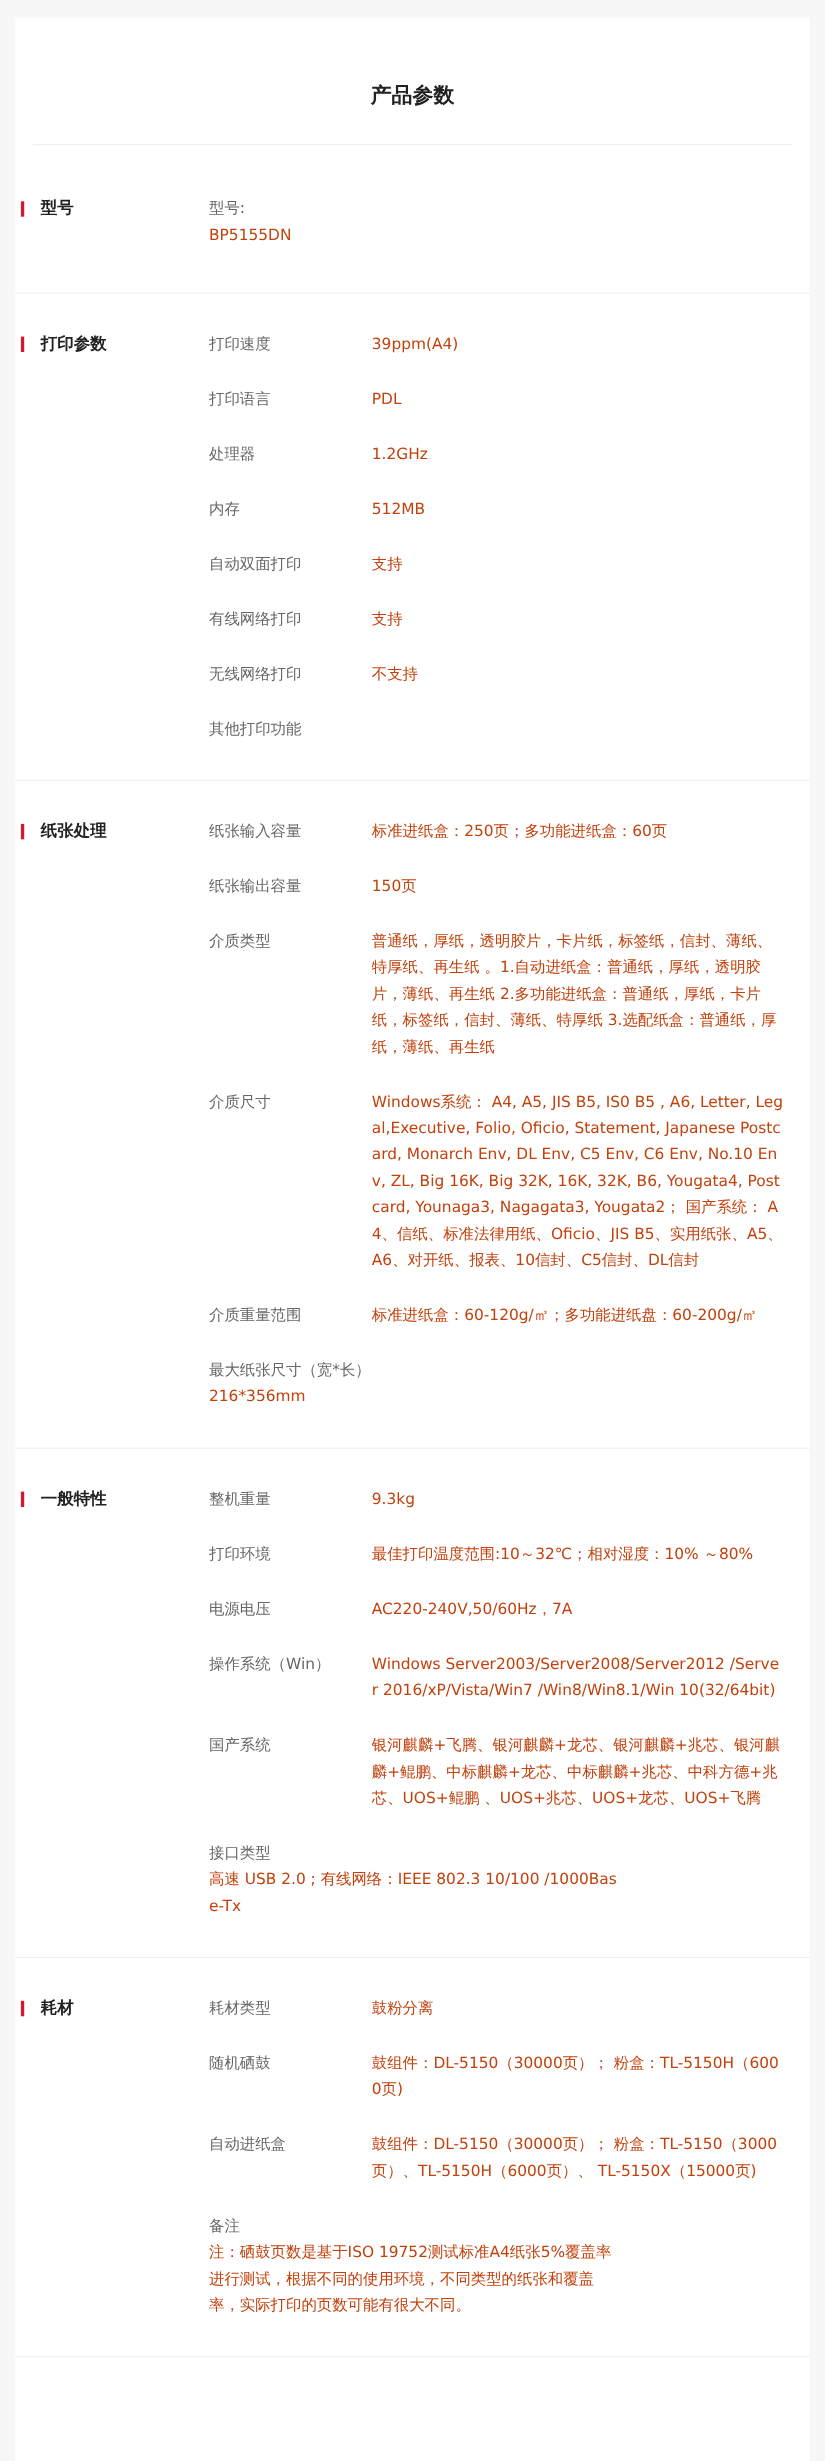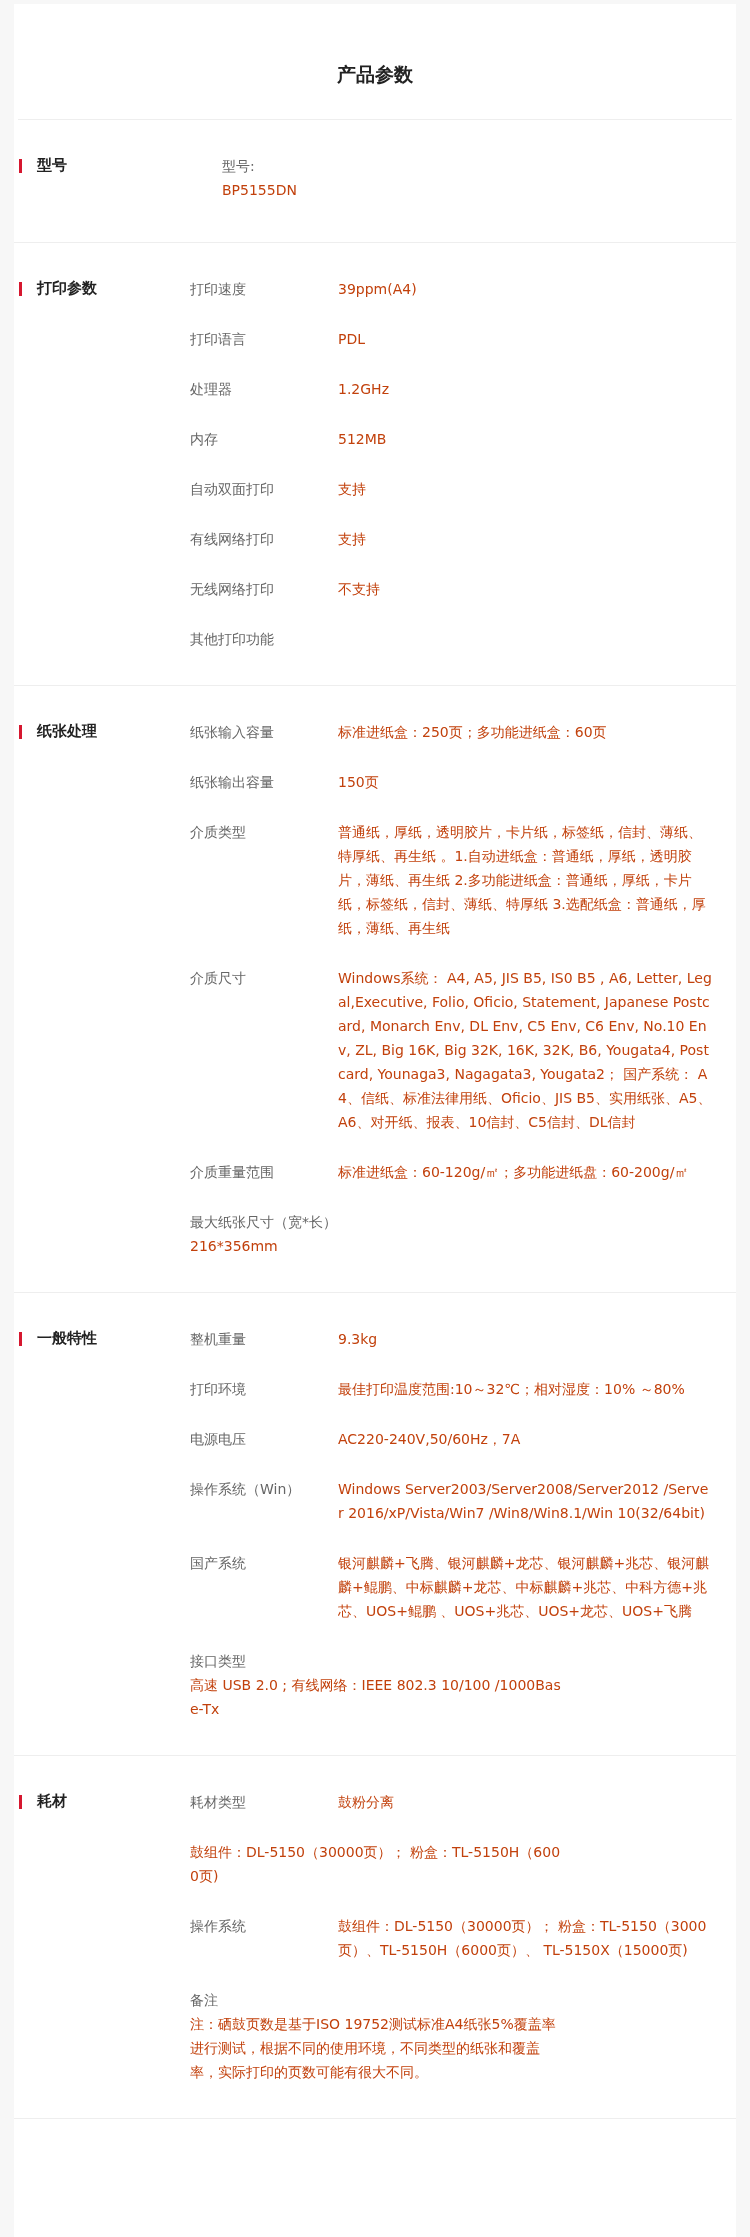--- a/index.html
+++ b/index.html
@@ -18,21 +18,21 @@
     min-height: 2237px;
     box-sizing: border-box;
   }
   .page-title {
     text-align: center;
     font-size: 19px;
     font-weight: bold;
     color: #222;
     padding-top: 58px;
     height: 57px;
-    margin: 4px;
+    margin: 16px;
     border-bottom: 1px solid #eeeeee;
     box-sizing: content-box;
   }
   .section {
     display: flex;
     border-bottom: 1px solid #eeeeee;
     padding: 34px 0 34px 0;
   }
   .section-title {
     width: 176px;
@@ -72,21 +72,21 @@
     line-height: 24px;
     color: #666;
   }
   .value {
     width: 375px;
     font-size: 14px;
     line-height: 24px;
     color: #c2410c;
     word-break: break-all;
   }
-  .section.model { padding-top: 30px; padding-bottom: 40px; gap: 32px; }
+  .section.model { padding-top: 30px; padding-bottom: 40px; }
 </style>
 </head>
 <body>
 
 <div class="card">
   <h1 class="page-title">产品参数</h1>
 
   <div class="section model">
     <div class="section-title">
       <span class="bar"></span>
@@ -210,24 +210,25 @@
     <div class="section-title">
       <span class="bar"></span>
       <span>耗材</span>
     </div>
     <div class="rows">
       <div class="row">
           <div class="label">耗材类型</div>
           <div class="value">鼓粉分离</div>
         </div>
       <div class="row">
+          <div class="label">随机硒鼓</div>
           <div class="value">鼓组件：DL-5150（30000页）； 粉盒：TL-5150H（6000页)</div>
         </div>
       <div class="row">
-          <div class="label">操作系统</div>
+          <div class="label">自动进纸盒</div>
           <div class="value">鼓组件：DL-5150（30000页）； 粉盒：TL-5150（3000页）、TL-5150H（6000页）、 TL-5150X（15000页)</div>
         </div>
       <div class="row">
           <div class="label">备注</div>
           <div class="value">注：硒鼓页数是基于ISO 19752测试标准A4纸张5%覆盖率进行测试，根据不同的使用环境，不同类型的纸张和覆盖率，实际打印的页数可能有很大不同。</div>
         </div>
     </div>
   </div>
 </div>
 

